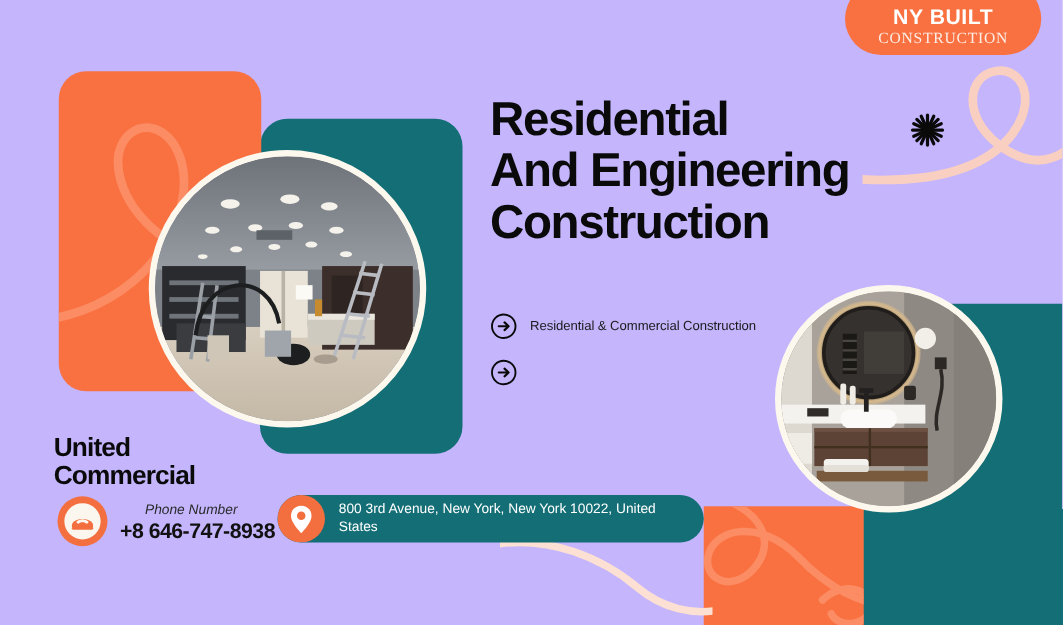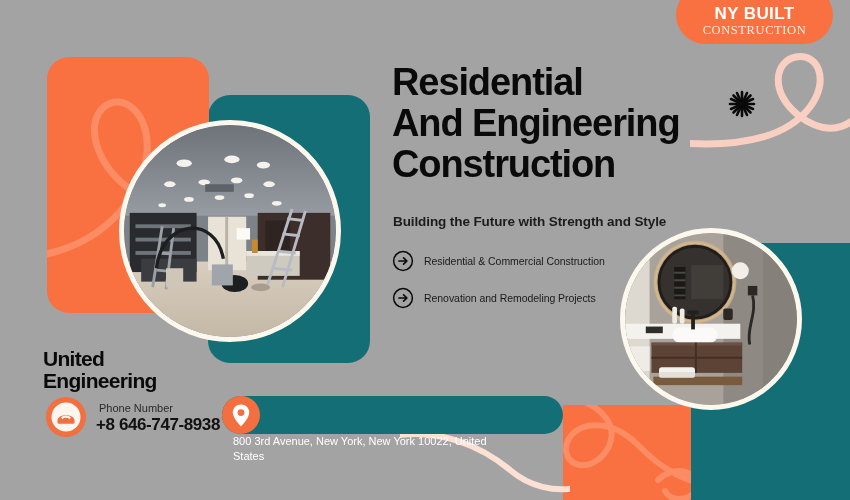--- a/index.html
+++ b/index.html
@@ -1,21 +1,21 @@
 <!DOCTYPE html>
 <html><head>
 <meta charset="utf-8">
 <style>
   html,body{margin:0;padding:0;}
   body{
     width:850px;height:500px;overflow:hidden;
     font-family:"Liberation Sans","DejaVu Sans",sans-serif;
     background:#FDF8EE;
   }
-  #stage{position:relative;width:850px;height:500px;background:#a3a3a3;overflow:hidden;}
+  #stage{position:relative;width:850px;height:500px;background:#c4b5fd;overflow:hidden;}
 
   
   .blk{position:absolute;}
   #orange-card{left:47px;top:57px;width:162px;height:256px;background:#F97141;border-radius:22px;overflow:hidden;}
   #teal-card{left:208px;top:95px;width:162px;height:268px;background:#136E75;border-radius:22px;}
   #teal-right{left:690px;top:243px;width:160px;height:257px;background:#136E75;}
   #orange-bottom{left:563px;top:405px;width:128px;height:95px;background:#F97141;overflow:hidden;}
 
   
   .doodle{position:absolute;pointer-events:none;}
@@ -25,21 +25,21 @@
     position:absolute;left:676px;top:-14px;width:157px;height:58px;
     background:#F97141;border-radius:40px;
     display:flex;flex-direction:column;align-items:center;justify-content:flex-end;
     padding-bottom:7px;box-sizing:border-box;
   }
   #logo-badge .l1{color:#FFFFFF;font-weight:bold;font-size:17px;letter-spacing:.4px;line-height:18px;}
   #logo-badge .l2{color:#FDECE4;font-family:"Liberation Serif","DejaVu Serif",serif;font-size:12.5px;letter-spacing:.6px;line-height:14px;}
 
   
   #headline{
-    position:absolute;left:392px;top:62px;width:360px;
+    position:absolute;left:392px;top:76px;width:360px;
     color:#0A0A0A;font-weight:bold;font-size:38px;line-height:41px;
     letter-spacing:-1.1px;
   }
   #headline div{white-space:nowrap;}
   #subhead{
     position:absolute;left:393px;top:214px;
     font-size:13.5px;color:#1C1C1C;font-weight:bold;letter-spacing:-0.1px;
   }
 
   
@@ -55,27 +55,27 @@
   #photo-right{left:620px;top:228px;width:182px;height:182px;}
   .photo svg{display:block;width:100%;height:100%;}
 
   
   #contact-title{
     position:absolute;left:43px;top:348px;color:#0A0A0A;font-weight:bold;
     font-size:21px;line-height:22px;letter-spacing:-0.7px;
   }
   #phone-row{position:absolute;left:45px;top:396px;display:flex;align-items:center;}
   #phone-icon{width:42px;height:42px;flex:0 0 42px;margin-right:9px;}
-  #phone-text .lbl{font-size:11px;color:#2A2A2A;line-height:14px;margin-left:3px;}
+  #phone-text .lbl{font-size:11px;color:#2A2A2A;line-height:14px;margin-left:20px;font-style:italic;}
   #phone-text .num{font-size:17px;color:#111;font-weight:bold;line-height:19px;letter-spacing:-0.4px;}
 
   
   #address-pill{
     position:absolute;left:222px;top:396px;width:341px;height:38px;
-    background:#136E75;border-radius:19px;display:flex;flex-direction:column;
+    background:#136E75;border-radius:19px;display:flex;align-items:center;
   }
   #address-icon{width:38px;height:38px;flex:0 0 38px;margin-left:0px;}
   #address-text{color:#FFFFFF;font-size:11px;line-height:15px;margin-left:11px;max-width:270px;}
 
   
   #asterisk{position:absolute;left:728px;top:90px;width:28px;height:28px;}
 </style>
 </head>
 <body>
 
@@ -249,21 +249,20 @@
       </g>
     </svg>
   </div>
 
   <div id="headline">
     <div>Residential</div>
     <div>And Engineering</div>
     <div>Construction</div>
   </div>
 
-  <div id="subhead">Building the Future with Strength and Style</div>
 
   <svg id="asterisk" viewBox="0 0 28 28">
     <g stroke="#0A0A0A" stroke-width="2.6" stroke-linecap="round">
       <path d="M14 2 V26"></path>
         <path d="M2 14 H26"></path>
       <path d="M5.5 5.5 L22.5 22.5"></path>
         <path d="M22.5 5.5 L5.5 22.5"></path>
       <path d="M9 3 L19 25"></path>
         <path d="M19 3 L9 25"></path>
       <path d="M3 9 L25 19"></path>
@@ -277,27 +276,26 @@
         <circle cx="11" cy="11" r="9.4" fill="none" stroke="#0A0A0A" stroke-width="1.5"></circle>
         <path d="M7 11 H14.5 M11.6 7.9 L14.9 11 L11.6 14.1" fill="none" stroke="#0A0A0A" stroke-width="1.7" stroke-linecap="round" stroke-linejoin="round"></path>
       </svg>
       <span class="tx">Residential &amp; Commercial Construction</span>
     </div>
     <div class="feat">
       <svg class="ic" viewBox="0 0 22 22">
         <circle cx="11" cy="11" r="9.4" fill="none" stroke="#0A0A0A" stroke-width="1.5"></circle>
         <path d="M7 11 H14.5 M11.6 7.9 L14.9 11 L11.6 14.1" fill="none" stroke="#0A0A0A" stroke-width="1.7" stroke-linecap="round" stroke-linejoin="round"></path>
       </svg>
-      <span class="tx">Renovation and Remodeling Projects</span>
     </div>
   </div>
 
   <div id="contact-title">
     <div>United</div>
-    <div>Engineering</div>
+    <div>Commercial</div>
   </div>
 
   <div id="phone-row">
     <svg id="phone-icon" viewBox="0 0 42 42">
       <circle cx="21" cy="21" r="20" fill="#F36F3F"></circle>
       <circle cx="21" cy="21" r="14.5" fill="#FBF7EF"></circle>
       <path d="M12.5 24.5 C 12.5 17.5, 29.5 17.5, 29.5 24.5 L 29.5 26 L 12.5 26 Z" fill="#F36F3F"></path>
       <path d="M16 21.5 C 18.5 18.8, 23.5 18.8, 26 21.5 L 24.5 23.2 C 22.7 21.3, 19.3 21.3, 17.5 23.2 Z" fill="#FBF7EF"></path>
       <rect x="12.5" y="25.2" width="17" height="2.6" rx="1.3" fill="#F36F3F"></rect>
     </svg>

